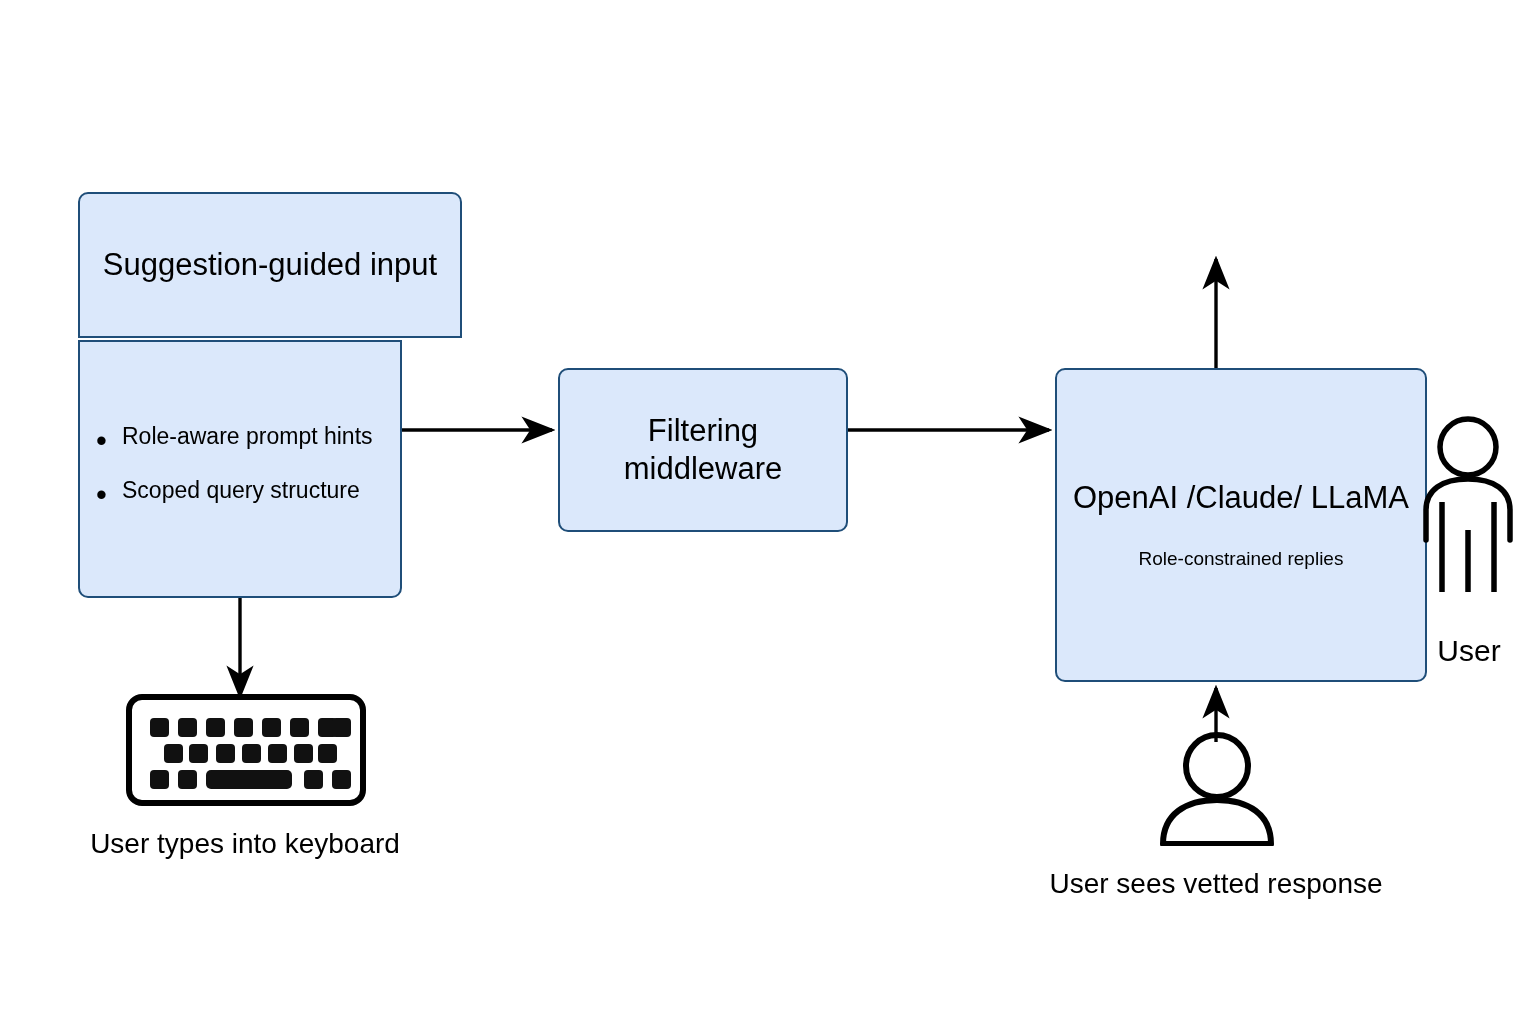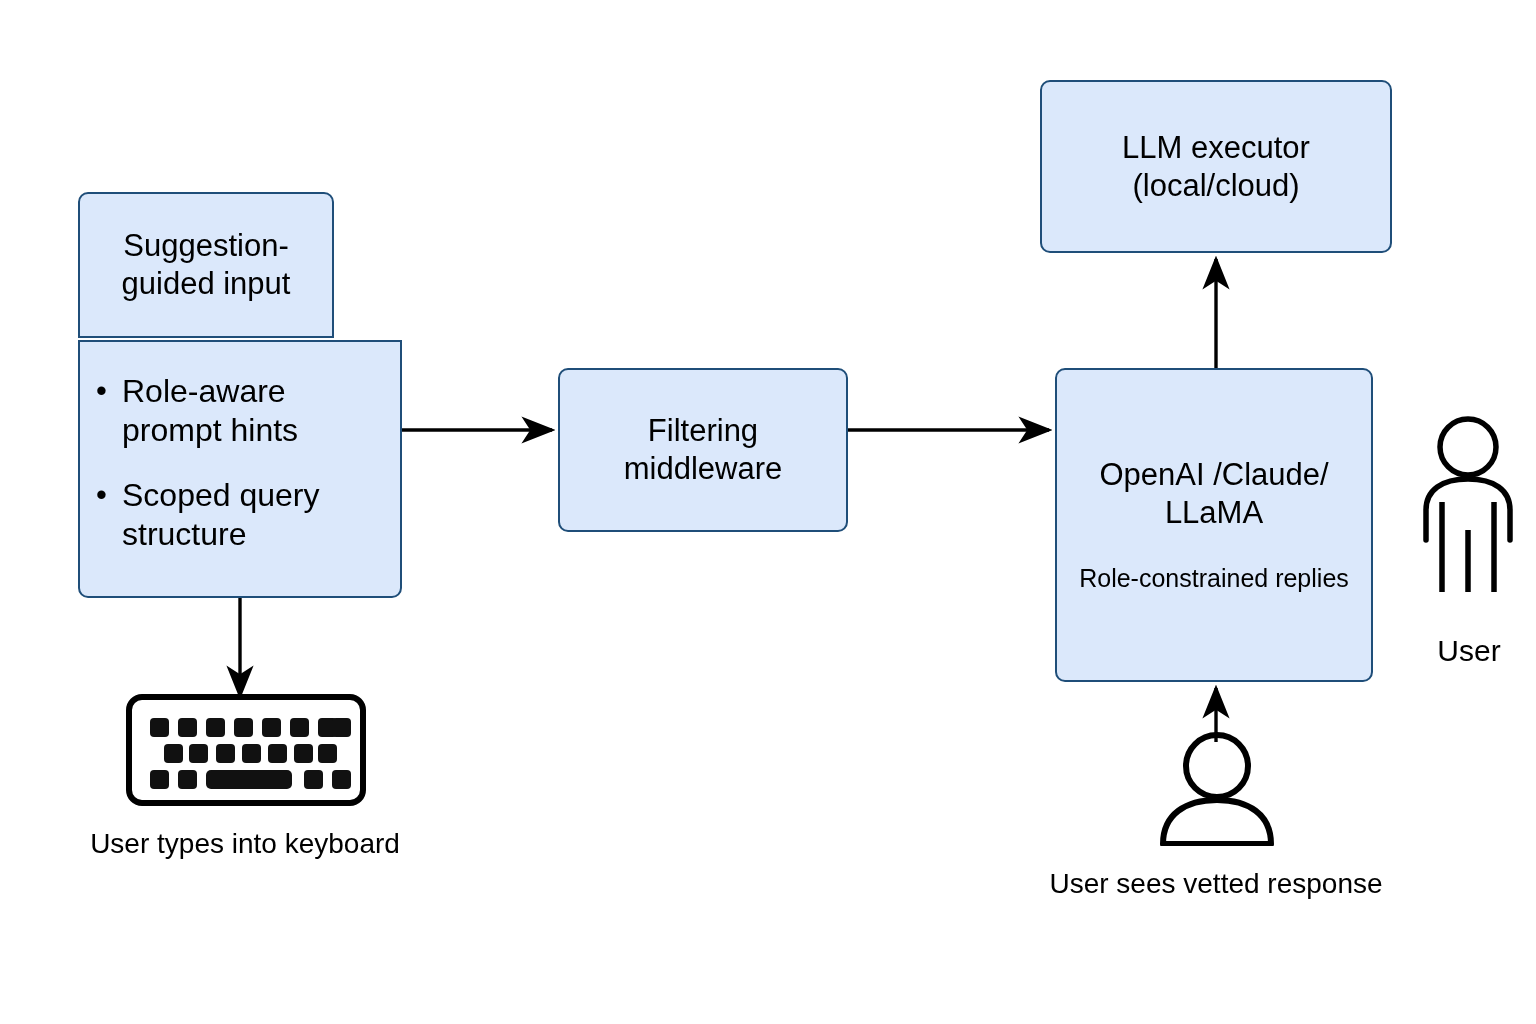--- a/index.html
+++ b/index.html
@@ -37,33 +37,33 @@
     align-items: center;
     justify-content: center;
     text-align: center;
     line-height: 1.22;
   }
 
   
   #node-suggestion-head {
     left: 78px;
     top: 192px;
-    width: 256px;
+    width: 384px;
     height: 146px;
     border-radius: 10px 10px 0 0;
     font-size: 31px;
     padding: 0 18px;
   }
   #node-suggestion-body {
     left: 78px;
     top: 340px;
     width: 324px;
     height: 258px;
     border-radius: 0 0 10px 10px;
-    font-size: 32px;
+    font-size: 23px;
     align-items: flex-start;
     justify-content: center;
     text-align: left;
   }
   #node-suggestion-body ul {
     margin: 0;
     padding: 0 10px 0 42px;
     list-style: none;
     width: 100%;
     box-sizing: border-box;
@@ -89,31 +89,31 @@
     width: 290px;
     height: 164px;
     font-size: 31px;
     padding: 0 13px;
   }
 
   
   #node-llm-api {
     left: 1055px;
     top: 368px;
-    width: 318px;
+    width: 372px;
     height: 314px;
     justify-content: center;
     padding: 0 12px;
   }
   #node-llm-api .primary {
     font-size: 31px;
     line-height: 1.24;
   }
   #node-llm-api .secondary {
-    font-size: 25px;
+    font-size: 19px;
     line-height: 1.26;
     margin-top: 30px;
   }
 
   
   #node-llm-executor {
     left: 1040px;
     top: 80px;
     width: 352px;
     height: 173px;
@@ -198,23 +198,20 @@
 
   <div class="node" id="node-filtering">
     <span>Filtering middleware</span>
   </div>
 
   <div class="node" id="node-llm-api">
     <span class="primary">OpenAI /Claude/ LLaMA</span>
     <span class="secondary">Role-constrained replies</span>
   </div>
 
-  <div class="node" id="node-llm-executor">
-    <span>LLM executor (local/cloud)</span>
-  </div>
 
   <div class="icon-box" id="icon-keyboard">
     <svg viewBox="0 0 240 112" width="240" height="112" xmlns="http://www.w3.org/2000/svg">
       <rect x="3" y="3" width="234" height="106" rx="13" ry="13" fill="#ffffff" stroke="#000000" stroke-width="6"></rect>
       <g fill="#111111">
 
         <rect x="24" y="24" width="19" height="19" rx="4"></rect>
         <rect x="52" y="24" width="19" height="19" rx="4"></rect>
         <rect x="80" y="24" width="19" height="19" rx="4"></rect>
         <rect x="108" y="24" width="19" height="19" rx="4"></rect>

